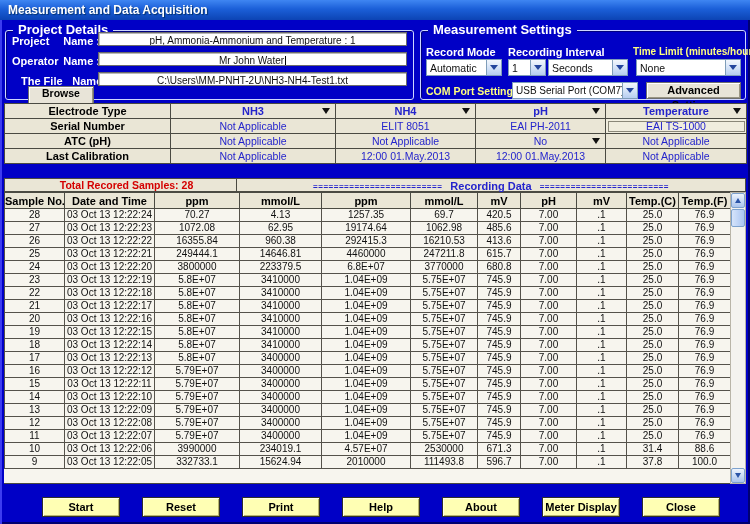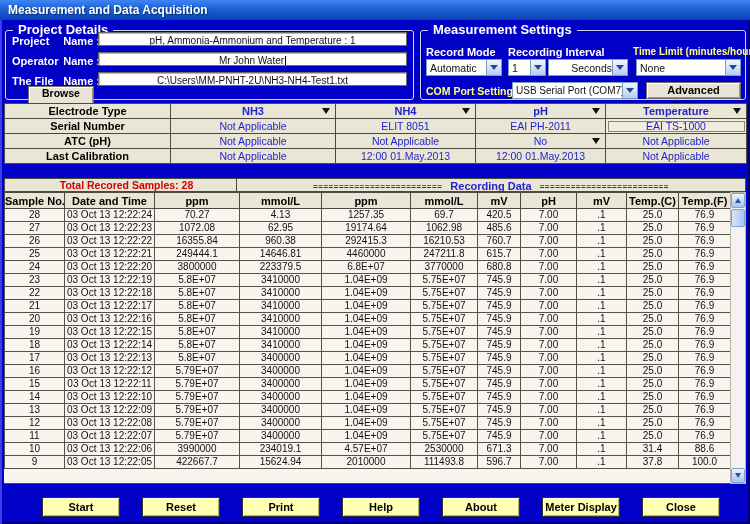--- a/index.html
+++ b/index.html
@@ -109,21 +109,21 @@
   <div class="tinput" style="left:98px; top:32px; width:309px;">
     <span>pH, Ammonia-Ammonium and Temperature : 1</span>
   </div>
   <div class="flabel lblpair" style="left:12px; top:55px;">
     <span>Operator</span>
       <span>Name :</span>
   </div>
   <div class="tinput" style="left:98px; top:52px; width:309px;">
     <span>Mr John Water</span><span class="caret"></span>
   </div>
-  <div class="flabel lblpair" style="left:12px; top:75px;">
+  <div class="flabel lblpair" style="left:21px; top:75px;">
     <span>The  File</span>
       <span>Name :</span>
   </div>
   <div class="tinput" style="left:98px; top:72px; width:309px;">
     <span>C:\Users\MM-PNHT-2U\NH3-NH4-Test1.txt</span>
   </div>
   <div class="graybtn" style="left:28px; top:86px; width:66px; height:28px; line-height:12px; font-size:10.5px;">Browse</div>
 
   <div class="groupbox" style="left:420px; top:30px; width:326px; height:70px;">
     <span class="caption">Measurement Settings</span>
@@ -137,21 +137,21 @@
     <span class="cbtn">
         <span class="tri-down"></span>
       </span>
   </div>
   <div class="combo" style="left:508px; top:59px; width:38px;">
     <span class="ctext">1</span>
     <span class="cbtn">
         <span class="tri-down"></span>
       </span>
   </div>
-  <div class="combo" style="left:548px; top:59px; width:80px;text-align:right;">
+  <div class="combo" style="left:548px; top:59px; width:80px;">
     <span class="ctext">Seconds</span>
     <span class="cbtn">
         <span class="tri-down"></span>
       </span>
   </div>
   <div class="combo" style="left:636px; top:59px; width:105px;">
     <span class="ctext">None</span>
     <span class="cbtn">
         <span class="tri-down"></span>
       </span>
@@ -270,21 +270,21 @@
             <td>25.0</td>
             <td>76.9</td>
           </tr>
           <tr>
             <td>26</td>
             <td>03 Oct 13 12:22:22</td>
             <td>16355.84</td>
             <td>960.38</td>
             <td>292415.3</td>
             <td>16210.53</td>
-            <td>760.7</td>
+            <td>413.6</td>
             <td>7.00</td>
             <td>.1</td>
             <td>25.0</td>
             <td>76.9</td>
           </tr>
           <tr>
             <td>25</td>
             <td>03 Oct 13 12:22:21</td>
             <td>249444.1</td>
             <td>14646.81</td>
@@ -487,21 +487,21 @@
             <td>2530000</td>
             <td>671.3</td>
             <td>7.00</td>
             <td>.1</td>
             <td>31.4</td>
             <td>88.6</td>
           </tr>
           <tr>
             <td>9</td>
             <td>03 Oct 13 12:22:05</td>
-            <td>422667.7</td>
+            <td>332733.1</td>
             <td>15624.94</td>
             <td>2010000</td>
             <td>111493.8</td>
             <td>596.7</td>
             <td>7.00</td>
             <td>.1</td>
             <td>37.8</td>
             <td>100.0</td>
           </tr>
         </tbody>

